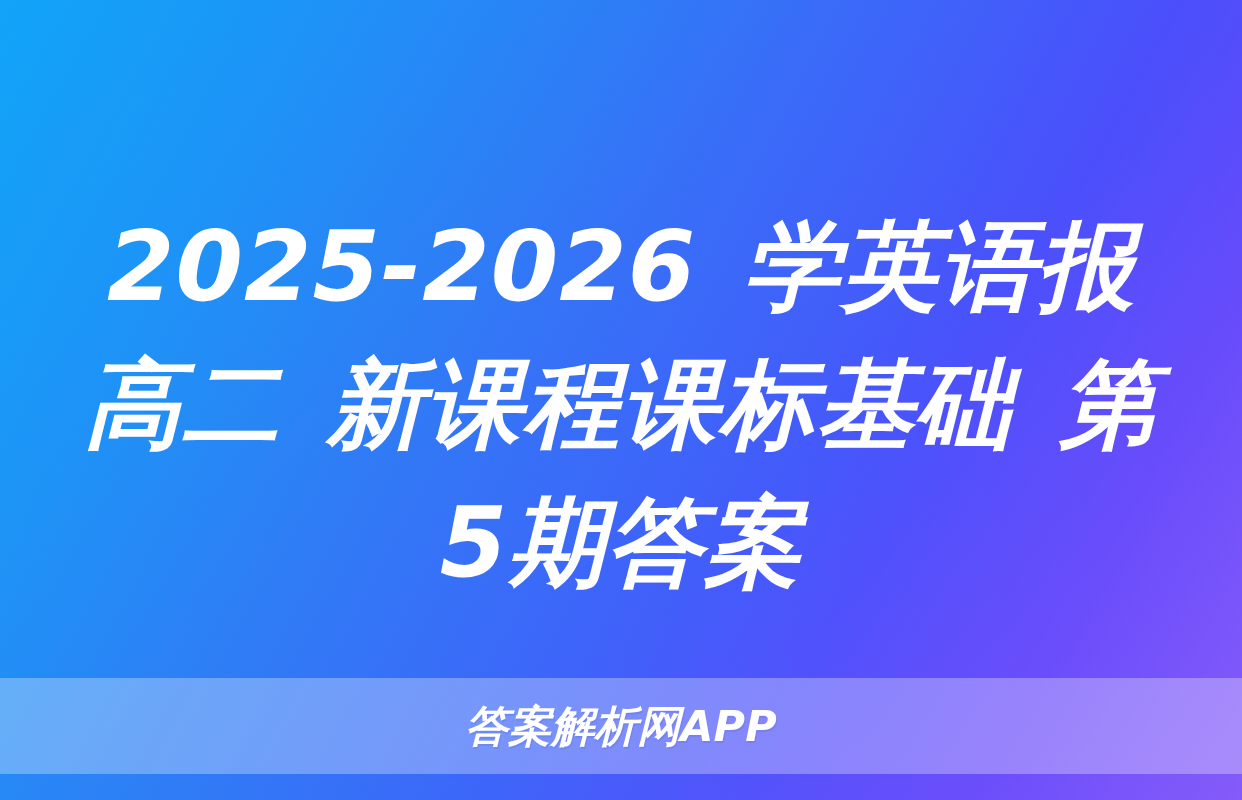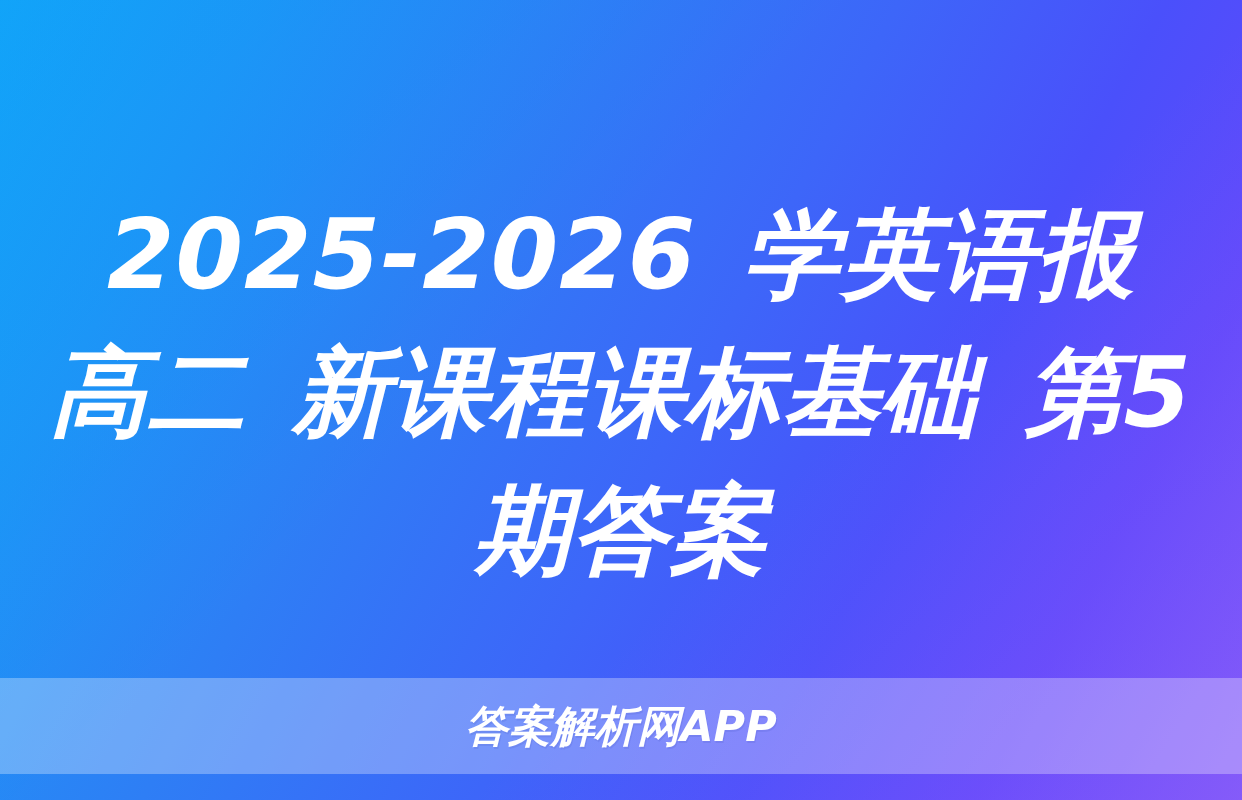--- a/index.html
+++ b/index.html
@@ -50,21 +50,21 @@
     left: 0;
     right: 0;
     top: 186px;
     z-index: 3;
     text-align: center;
     padding: 0 46px;
     box-sizing: border-box;
   }
 
   .title-text {
-    margin: 0;
+    margin: 12px;
     color: #ffffff;
     font-family: "DejaVu Sans", "Liberation Sans", sans-serif;
     font-size: 97px;
     line-height: 138px;
     font-weight: 700;
     font-style: italic;
     letter-spacing: 1px;
     word-spacing: 12px;
     white-space: pre-wrap;
     text-rendering: geometricPrecision;

